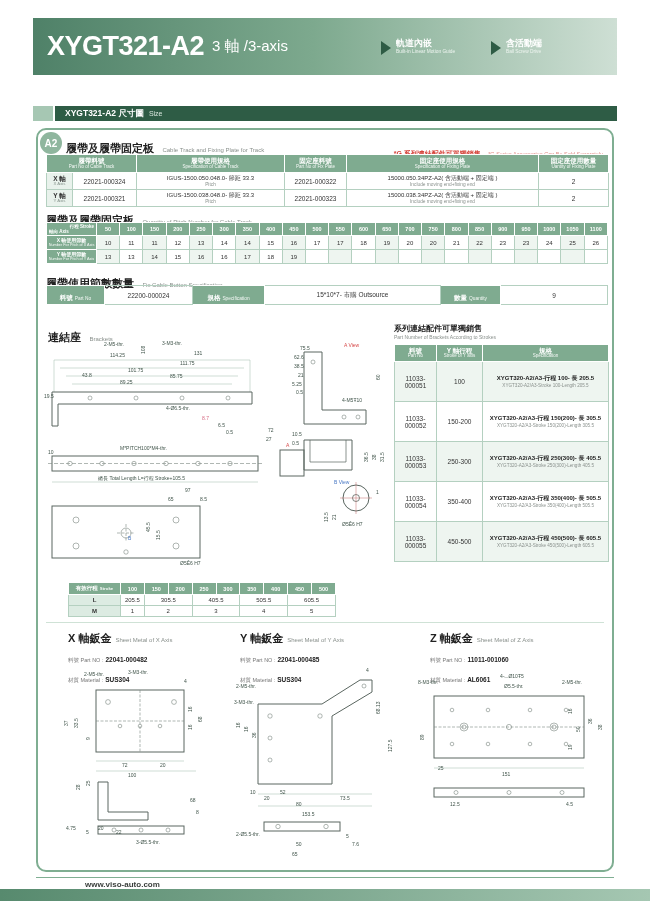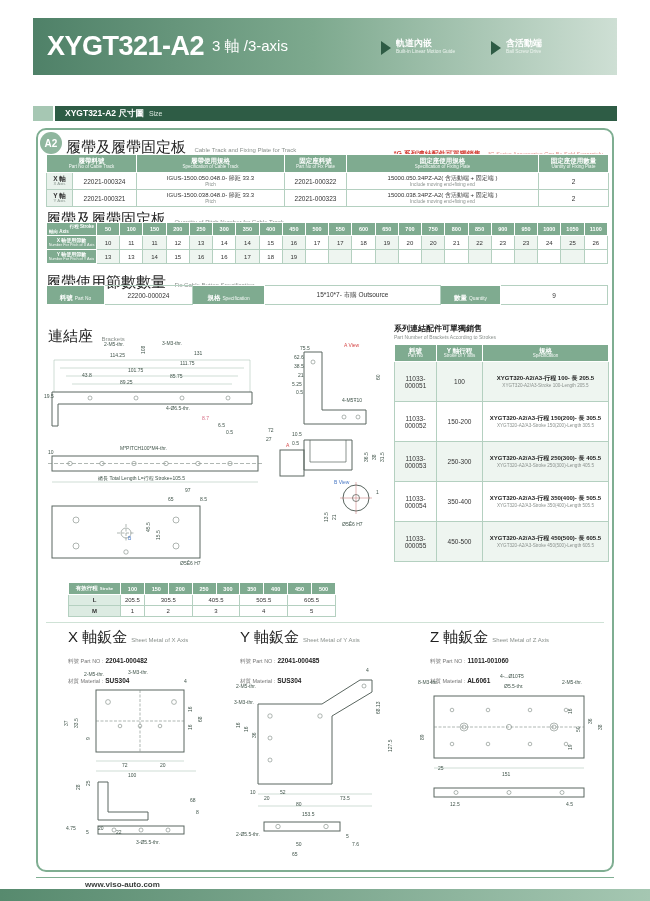--- a/index.html
+++ b/index.html
@@ -17,21 +17,21 @@
   .fen{display:block;font-size:4.8px;color:#eef5f0;line-height:1.2}
   .section-bar{position:absolute;left:33px;top:106px;height:15px;display:flex}
   .section-bar .lead{width:20px;height:15px;background:#a6c7b3;margin-right:2px}
   .section-bar .bar{width:562px;background:#2e5c45;color:#fff;display:flex;align-items:center;padding:0 10px}
   .sbzh{font-size:8.5px;font-weight:bold}
   .sben{font-size:7px;margin-left:5px;color:#d8e6dd}
   .main-box{position:absolute;left:36px;top:128px;width:578px;height:744px;border:2px solid #7fae92;border-radius:10px;background:#fff}
   .badge{position:absolute;left:2px;top:2px;width:22px;height:22px;border-radius:50%;background:#8fb69e;color:#fff;
     font-weight:bold;font-size:10px;display:flex;align-items:center;justify-content:center}
   .sec-title{position:absolute;white-space:nowrap}
-  .zh9{font-size:15px;font-weight:normal;color:#222}
+  .zh9{font-size:11px;font-weight:bold;color:#222}
   .en6{font-size:6px;color:#8a918d;margin-left:4px}
   .note{position:absolute;right:8px;top:12px;white-space:nowrap;text-align:right}
   .note-zh{font-size:7px;font-weight:bold;color:#d6453c}
   .note-en{font-size:5.5px;color:#e08a84;margin-left:3px}
   table.t{position:absolute;border-collapse:collapse;table-layout:fixed}
   .t th,.t td{border:1px solid #b4d0c0;text-align:center;vertical-align:middle;padding:0;overflow:hidden}
   .t tr.h th{background:#7fab90;color:#fff;border-color:#fff}
   .track tr.h th{height:18px}
   .hzh{display:block;font-size:6.5px;font-weight:bold;line-height:1.2}
   .hen{display:block;font-size:4.5px;font-weight:normal;line-height:1.1;opacity:.92}

